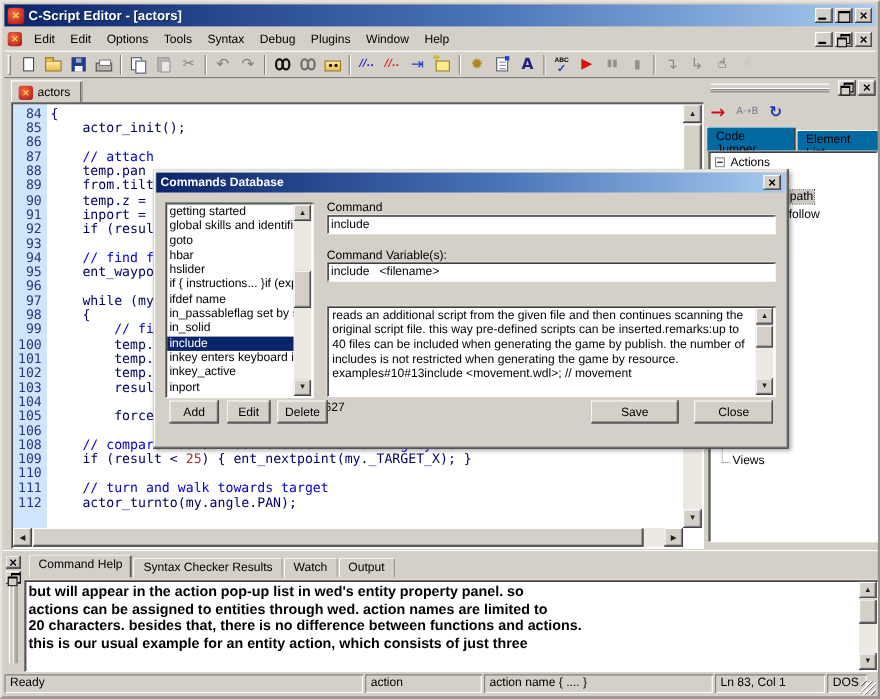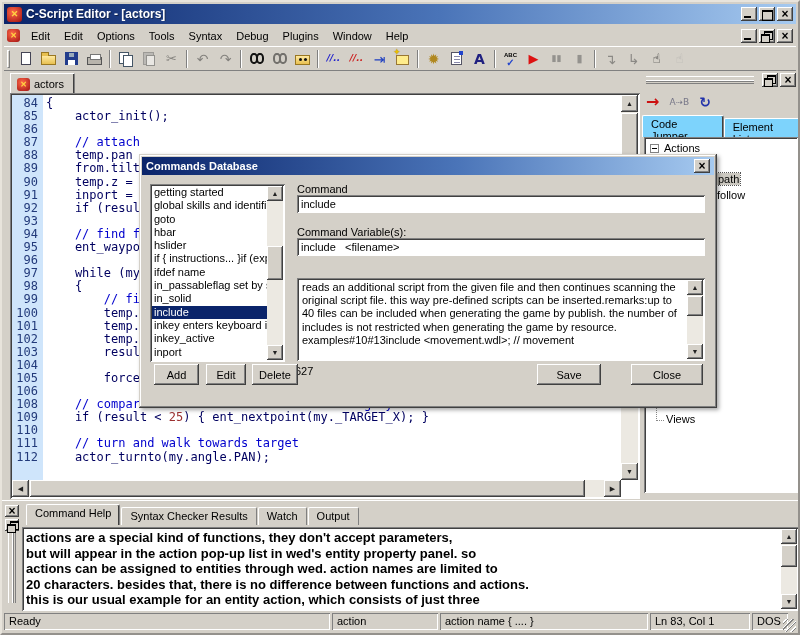--- a/index.html
+++ b/index.html
@@ -91,21 +91,21 @@
   .editor .sb-v{height:385px;} .editor .sb-h{width:609px;}
   
   .rpanel{position:absolute;left:640px;top:69px;width:158px;height:428px;}
   .rp-grip{position:absolute;left:4px;top:5px;width:108px;height:8px;
     border-top:1px solid #fff;border-bottom:1px solid #808080;}
   .rp-grip::before{content:"";position:absolute;left:0;right:0;top:3px;border-top:1px solid #fff;border-bottom:1px solid #808080;}
   .rp-btns{position:absolute;right:4px;top:2px;display:flex;gap:2px;}
   .rp-icons{position:absolute;left:4px;top:18px;height:26px;display:flex;align-items:center;gap:10px;}
   .rp-tabs{position:absolute;left:0;top:44px;height:22px;display:flex;align-items:flex-end;}
   .rtab{height:19px;padding:2px 8px 0;border:1px solid #808080;border-bottom:none;border-top-color:#fff;border-left-color:#fff;
-    background:#7dd3fc;border-radius:2px 2px 0 0;}
+    background:#0369a1;border-radius:2px 2px 0 0;}
   .rtab.active{height:22px;font-weight:normal;box-shadow:inset -1px 0 #404040;}
   .tree{position:absolute;left:2px;top:66px;width:154px;height:356px;
     box-shadow:inset 1px 1px #808080,inset -1px -1px #fff,inset 2px 2px #404040;background:#fff;overflow:hidden;}
   .trow{position:absolute;white-space:nowrap;font-size:11px;}
   .expander{display:inline-block;width:9px;height:9px;border:1px solid #848484;background:#fff;position:relative;vertical-align:-1px;margin-right:5px;}
   .expander::before{content:"";position:absolute;left:1px;top:3px;width:5px;height:1px;background:#000;}
   .tfrag-sel{background:#ccc9c1;outline:1px dotted #555;padding:0 1px;}
   .views-connector{position:absolute;left:12px;top:270px;width:8px;height:14px;border-left:1px dotted #888;border-bottom:1px dotted #888;}
   
   .bpanel{position:absolute;left:0;top:498px;width:800px;height:114px;border-top:1px solid #fff;}
@@ -363,21 +363,20 @@
     </div>
     <div class="bp-tabs" id="bp-tabs">
         <span class="btab active">Command Help</span>
         <span class="btab">Syntax Checker Results</span>
         <span class="btab">Watch</span>
         <span class="btab">Output</span>
       </div>
     <div class="bp-grip"></div>
     <div class="bp-box">
       <div id="bp-lines">
-          <div class="hl">actions are a special kind of functions, they don't accept parameters,</div>
           <div class="hl">but will appear in the action pop-up list in wed's entity property panel. so</div>
           <div class="hl">actions can be assigned to entities through wed. action names are limited to</div>
           <div class="hl">20 characters. besides that, there is no difference between functions and actions.</div>
           <div class="hl">this is our usual example for an entity action, which consists of just three</div>
         </div>
       <div class="bp-sb">
         <span class="sb-btn raised" style="top:0;width:16px;height:15px;">▲</span>
         <span class="sb-thumb raised" style="top:16px;left:0;width:16px;height:22px;"></span>
         <span class="sb-btn raised" style="bottom:0;width:16px;height:15px;">▼</span>
       </div>
@@ -428,17 +427,17 @@
       <div class="sb-v">
         <span class="sb-btn raised" style="top:0;width:16px;height:15px;">▲</span>
         <span class="sb-thumb raised" style="top:16px;left:0;width:16px;height:20px;"></span>
         <span class="sb-btn raised" style="bottom:0;width:16px;height:15px;">▼</span>
       </div>
     </div>
     <span class="dlg-count">627</span>
     <div class="btn" style="left:15px;top:210px;width:45px;">Add</div>
     <div class="btn" style="left:67px;top:210px;width:40px;">Edit</div>
     <div class="btn" style="left:113px;top:210px;width:46px;">Delete</div>
-    <div class="btn" style="left:398px;top:210px;width:64px;">Save</div>
+    <div class="btn" style="left:398px;top:210px;width:80px;">Save</div>
     <div class="btn" style="left:492px;top:210px;width:72px;">Close</div>
   </div>
 
 </div>
 
 </body></html>

